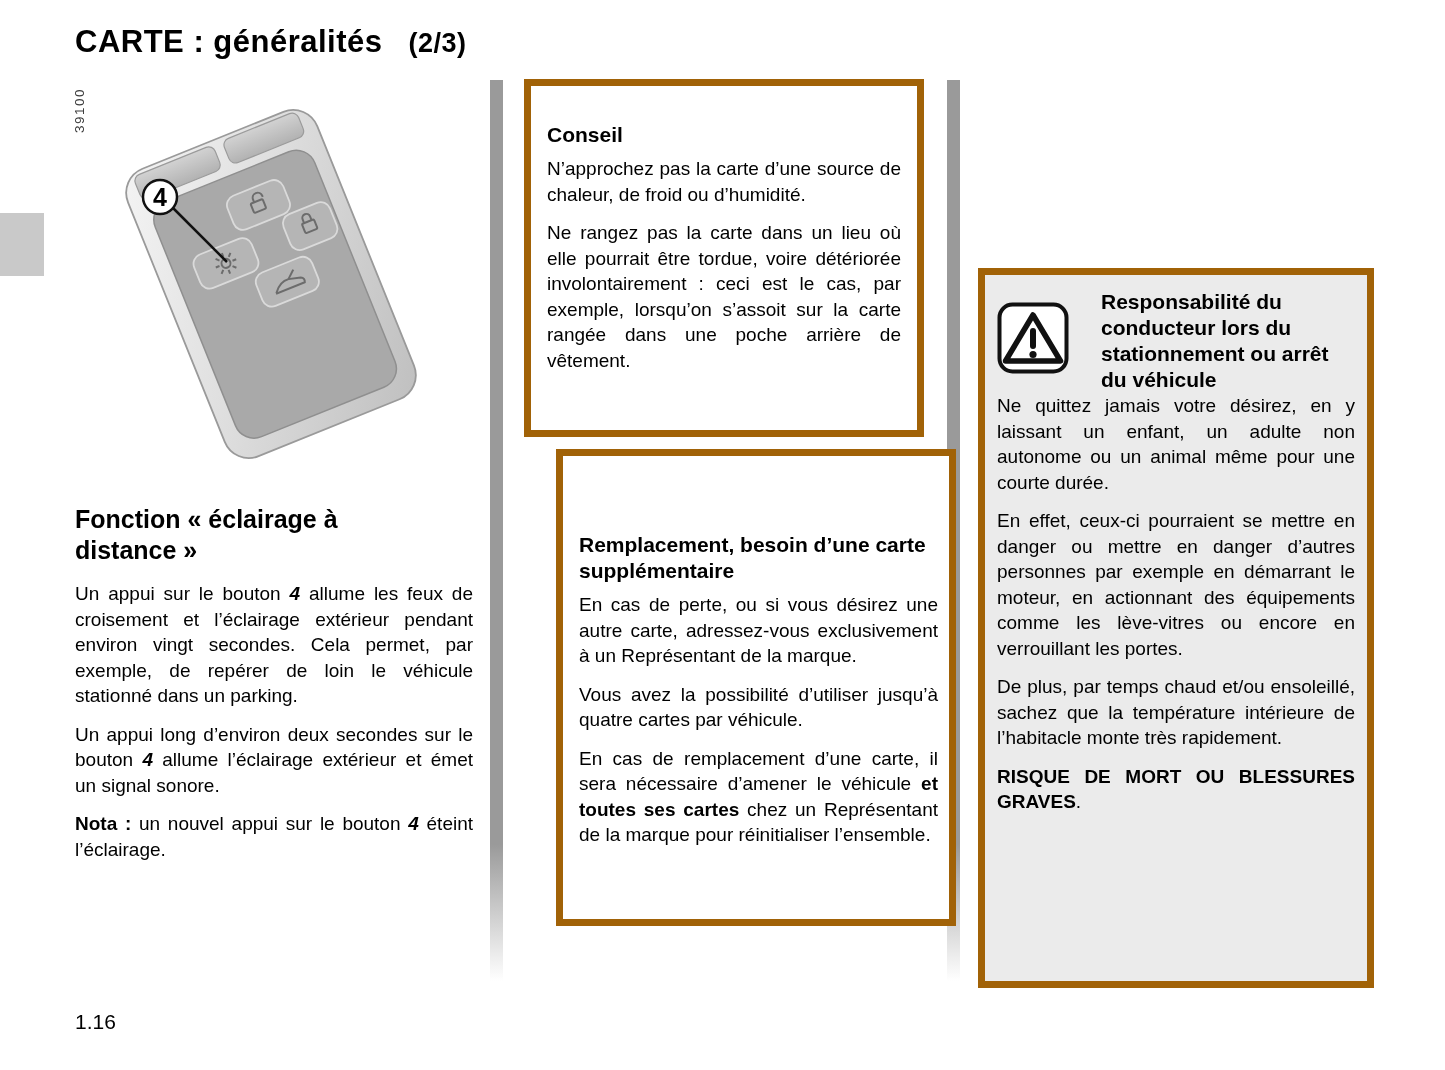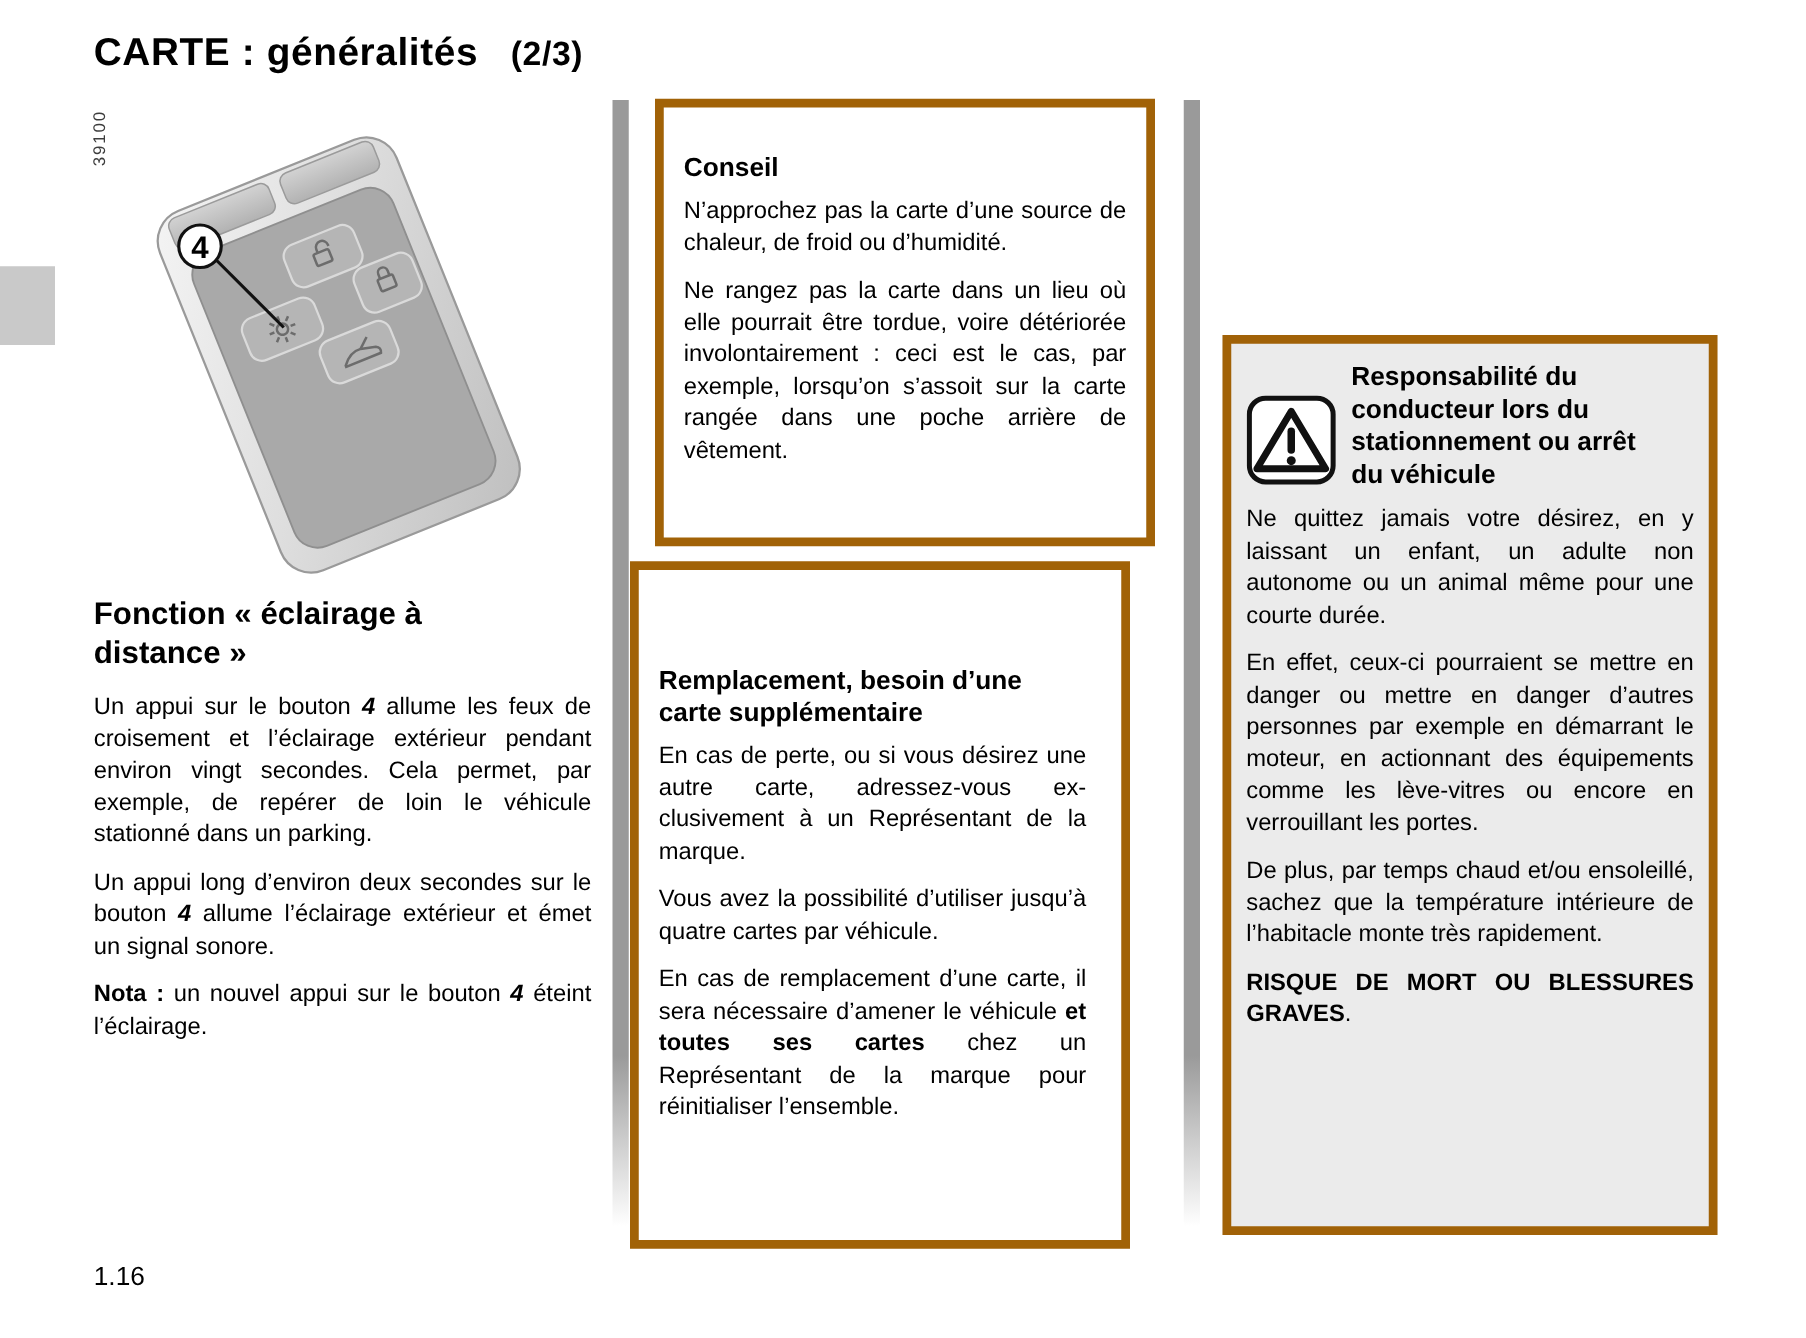--- a/index.html
+++ b/index.html
@@ -18,31 +18,31 @@
   .image-code{
     position:absolute;left:72px;top:88px;
     writing-mode:vertical-rl;transform:rotate(180deg);
     font-size:13.5px;color:#3c3c3c;letter-spacing:1.5px;
   }
   .figure{position:absolute;left:60px;top:85px;width:420px;height:400px;}
   .divider{position:absolute;top:80px;width:13px;height:910px;
     background:linear-gradient(to bottom,#9a9a9a 0%,#9a9a9a 84%,rgba(154,154,154,0) 99%);}
   .divider.left{left:490px;}
   .divider.right{left:947px;}
-  .left-col{position:absolute;left:75px;top:476px;width:398px;}
+  .left-col{position:absolute;left:75px;top:504px;width:398px;}
   .section-heading{font-size:25px;font-weight:bold;line-height:31px;margin:0 0 15px 0;width:352px;}
   .body-text{font-size:19px;line-height:25.5px;text-align:justify;margin:0 0 13px 0;}
   .body-text:last-child{margin-bottom:0;}
   .btn-ref{font-weight:bold;font-style:italic;}
   .box{position:absolute;border:7px solid #a16207;background:#fff;box-sizing:border-box;}
   .conseil-box{left:524px;top:79px;width:400px;height:358px;padding:36px 16px 0 16px;}
-  .replacement-box{left:504px;top:449px;width:400px;height:550px;padding:76px 28px 0 16px;}
+  .replacement-box{left:556px;top:449px;width:400px;height:477px;padding:76px 11px 0 16px;}
   .warning-box{left:978px;top:268px;width:396px;height:720px;background:#ebebeb;padding:12px 12px 0 12px;}
   .box-title{font-size:21px;font-weight:bold;line-height:26px;margin:0 0 8px 0;}
-  .warning-header{display:flex;align-items:flex-end;gap:12px;margin-bottom:10px;}
+  .warning-header{display:flex;align-items:center;gap:32px;}
   .warning-icon-frame{flex:0 0 auto;}
   .warning-title{font-size:21px;font-weight:bold;line-height:26px;width:254px;padding-top:2px;}
   .risk{font-weight:normal;}
   .page-number{position:absolute;left:75px;top:1010px;font-size:21px;}
 </style>
 </head>
 <body>
 
 <div class="page">
 

